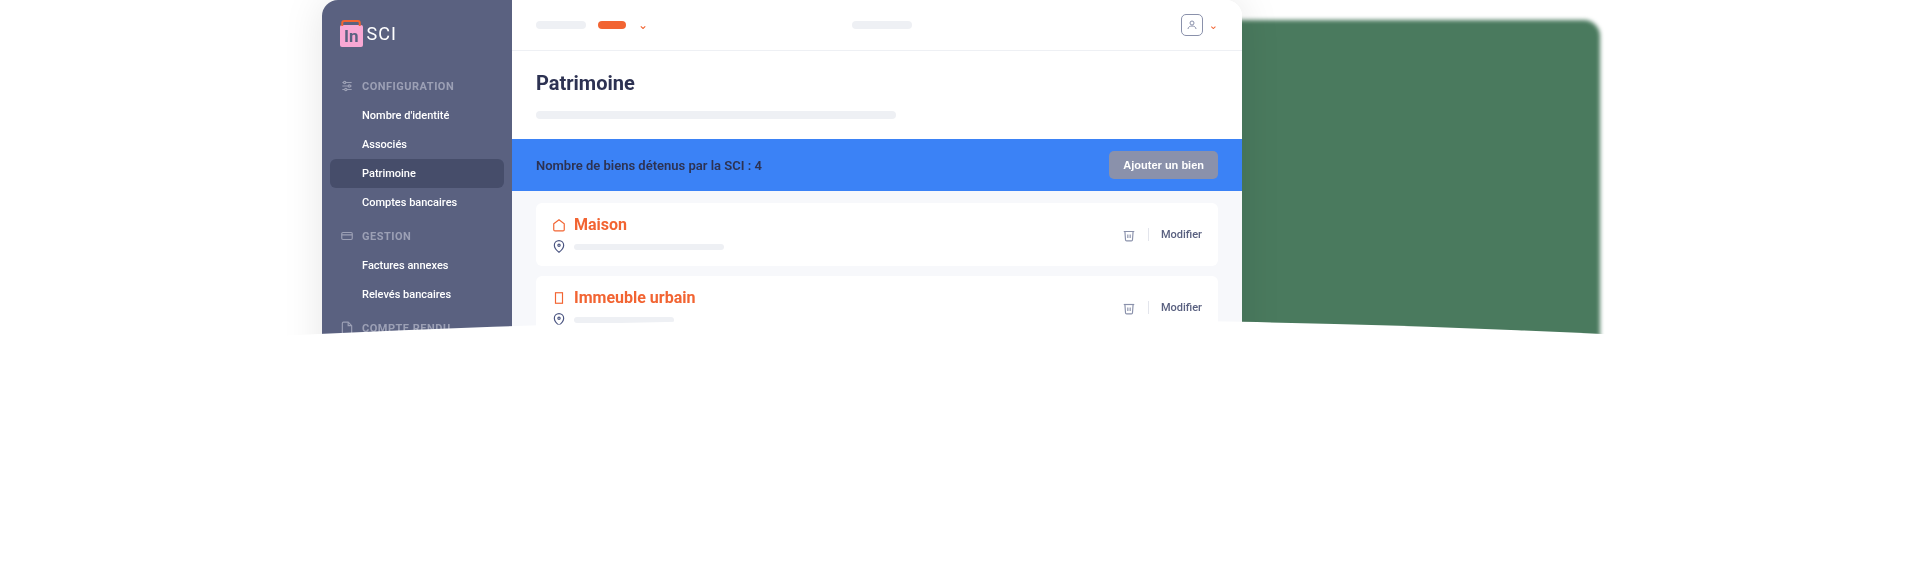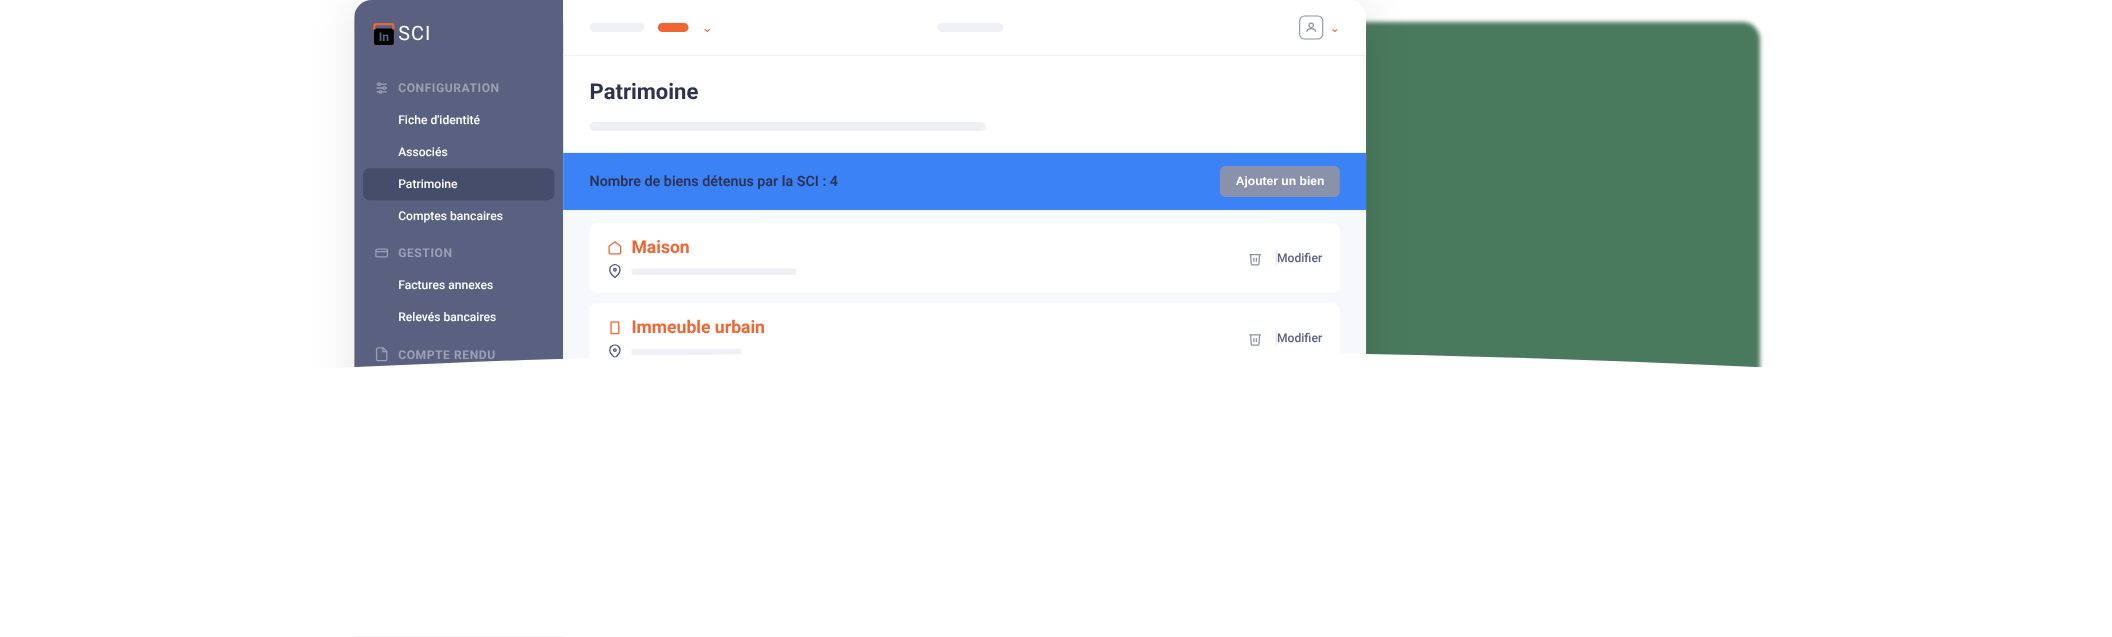--- a/index.html
+++ b/index.html
@@ -68,23 +68,23 @@
       width: 18px;
       height: 6px;
       border-top: 2px solid #f26432;
       border-left: 2px solid #f26432;
       border-right: 2px solid #f26432;
       border-radius: 3px 3px 0 0;
       transform: scaleX(1.1);
       margin-bottom: -1px;
     }
     .logo-in {
-      background: #000000;
+      background: #f9a8d4;
       color: #5a6180;
-      font-size: 11px;
+      font-size: 17px;
       font-weight: 700;
       padding: 1px 4px;
       border-radius: 2px;
     }
     .logo-sci {
       color: #ffffff;
       font-weight: 400;
       letter-spacing: 1px;
     }
     .nav-section {
@@ -236,20 +236,21 @@
     .item-actions {
       display: flex;
       align-items: center;
       gap: 12px;
     }
     .action-modify {
       color: #5a6180;
       font-size: 11px;
       font-weight: 500;
       border-left: 1px solid #e3e5ec;
+      padding-left: 12px;
       cursor: pointer;
     }
     .trash-icon { color: #8a91ab; cursor: pointer; }
   </style>
 </head>
 <body>
 
 <div class="green-shadow"></div>
 
 <div class="app-wrapper">
@@ -267,21 +268,21 @@
         <svg viewBox="0 0 24 24" fill="none" stroke="currentColor" stroke-width="2">
             <line x1="4" y1="6" x2="20" y2="6"></line>
             <line x1="4" y1="12" x2="20" y2="12"></line>
             <line x1="4" y1="18" x2="20" y2="18"></line>
             <circle cx="8" cy="6" r="2" fill="#5a6180"></circle>
             <circle cx="16" cy="12" r="2" fill="#5a6180"></circle>
             <circle cx="10" cy="18" r="2" fill="#5a6180"></circle>
           </svg>
         <span>CONFIGURATION</span>
       </div>
-      <a class="nav-item">Fiche d'identité</a>
+      <a class="nav-item">Nombre d'identité</a>
       <a class="nav-item">Associés</a>
       <a class="nav-item active">Patrimoine</a>
       <a class="nav-item">Comptes bancaires</a>
     </div>
 
     <div class="nav-section">
       <div class="nav-header">
         <svg viewBox="0 0 24 24" fill="none" stroke="currentColor" stroke-width="2">
             <rect x="3" y="6" width="18" height="12" rx="2"></rect>
             <line x1="3" y1="10" x2="21" y2="10"></line>

